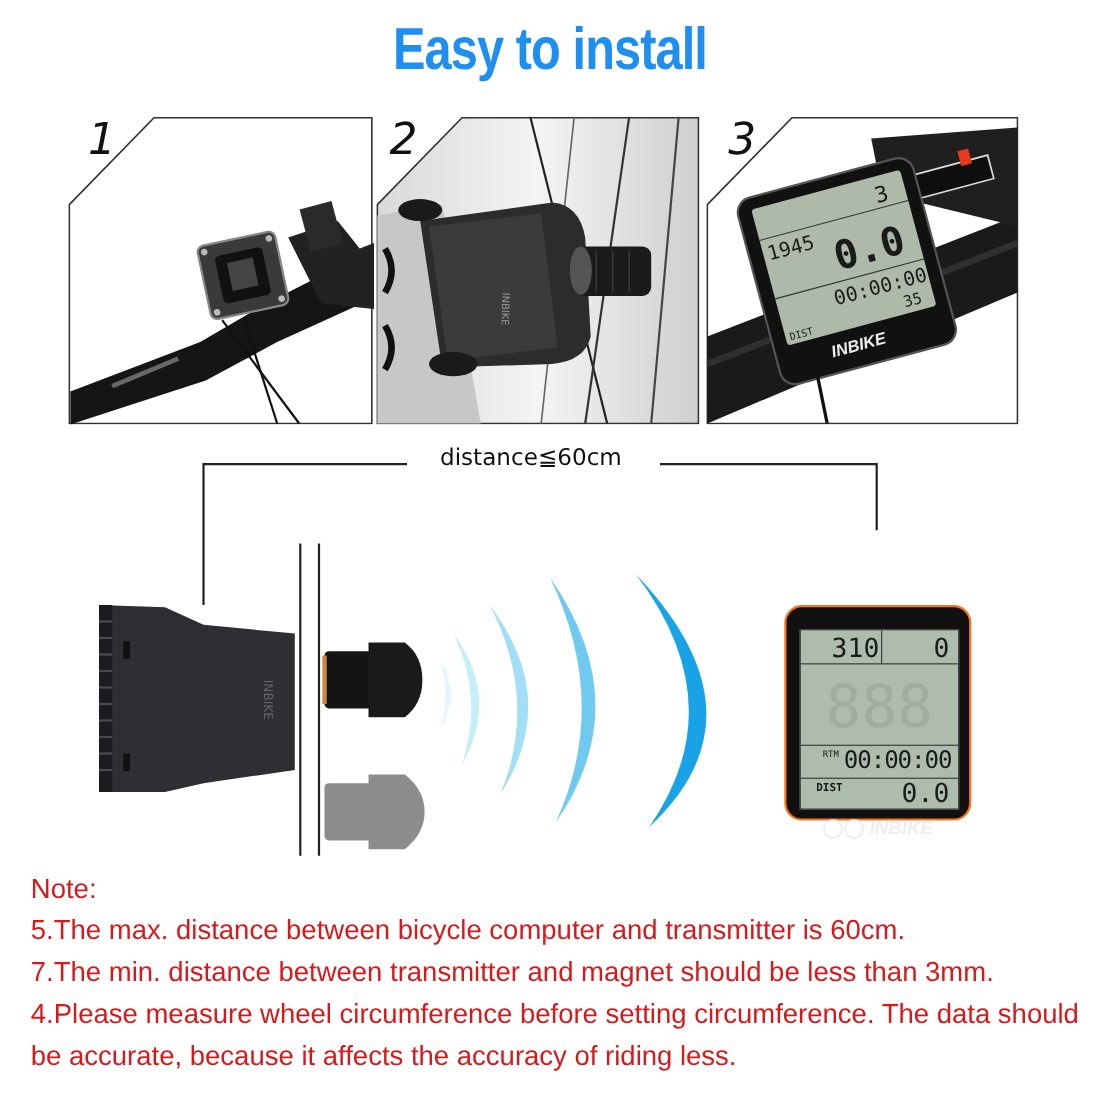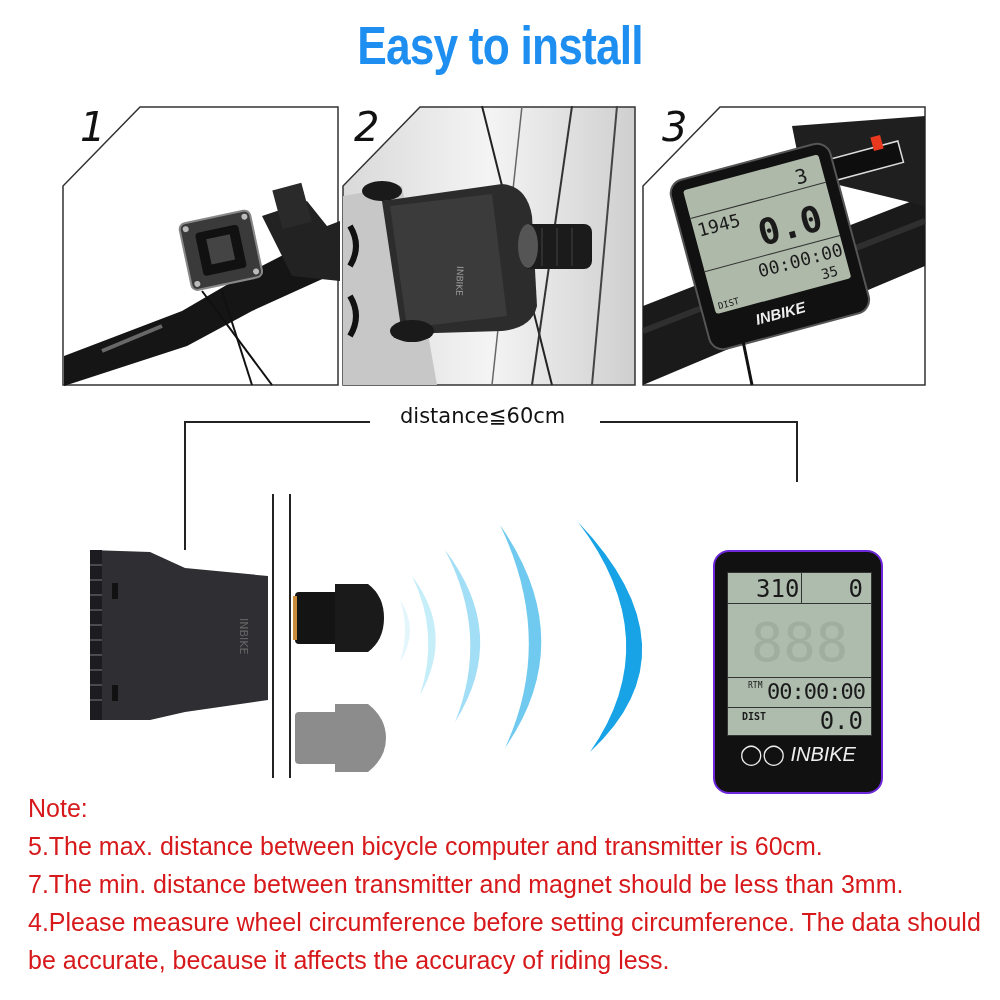--- a/index.html
+++ b/index.html
@@ -151,35 +151,35 @@
     <path d="M445,150 Q510,235 455,322 Q490,235 445,150 Z" fill="#a2def5"></path>
     <path d="M500,125 Q580,240 505,348 Q555,240 500,125 Z" fill="#70caf0"></path>
     <path d="M578,132 Q700,260 590,362 Q668,250 578,132 Z" transform="translate(0,-10)" fill="#17a3e6"></path>
   </g>
 </svg>
 
 <div class="label" style="left:390px;top:403px;">
   <div style="padding-left:10px;">distance≦60cm</div>
 </div>
 
-<div style="position:absolute;left:713px;top:550px;width:170px;height:244px;background:#111;border-radius:16px;border:2px solid #6d28d9;box-sizing:border-box;">
+<div style="position:absolute;left:713px;top:550px;width:170px;height:196px;background:#111;border-radius:16px;border:2px solid #f97316;box-sizing:border-box;">
   <div style="position:absolute;left:12px;top:20px;width:143px;height:162px;background:#aebcae;border:1px solid #333;font-family:'DejaVu Sans Mono',monospace;color:#1a1a1a;">
     <div style="position:absolute;left:0;top:0;width:143px;height:30px;border-bottom:1px solid #333;"></div>
     <div style="position:absolute;left:73px;top:0;width:1px;height:30px;background:#333;"></div>
     <div style="position:absolute;left:28px;top:2px;font-size:24px;">310</div>
     <div style="position:absolute;right:8px;top:2px;font-size:24px;">0</div>
     <div style="position:absolute;left:10px;top:38px;width:123px;height:64px;color:#9fae9f;font-size:54px;line-height:64px;text-align:center;">888</div>
     <div style="position:absolute;left:0;top:104px;width:143px;height:1px;background:#333;"></div>
     <div style="position:absolute;left:20px;top:108px;font-size:8px;">RTM</div>
     <div style="position:absolute;right:6px;top:106px;font-size:22px;letter-spacing:-1px;">00:00:00</div>
     <div style="position:absolute;left:0;top:134px;width:143px;height:1px;background:#333;"></div>
     <div style="position:absolute;left:14px;top:138px;font-size:10px;font-weight:bold;">DIST</div>
     <div style="position:absolute;right:8px;top:134px;font-size:24px;">0.0</div>
   </div>
-  <div style="position:absolute;left:0;top:190px;width:166px;text-align:center;color:#eee;font-style:italic;font-weight:normal;font-size:20px;">
+  <div style="position:absolute;left:0;top:190px;width:166px;text-align:center;color:#eee;font-style:italic;font-weight:bold;font-size:17px;">
     <span style="font-style:normal;">◯◯</span>
     <span>INBIKE</span>
   </div>
 </div>
 
 <div class="note" style="top:789px;">Note:</div>
 <div class="note" style="top:827px;">5.The max. distance between bicycle computer and transmitter is 60cm.</div>
 <div class="note" style="top:865px;">7.The min. distance between transmitter and magnet should be less than 3mm.</div>
 <div class="note" style="top:903px;">4.Please measure wheel circumference before setting circumference. The data should</div>
 <div class="note" style="top:941px;">be accurate, because it affects the accuracy of riding less.</div>

